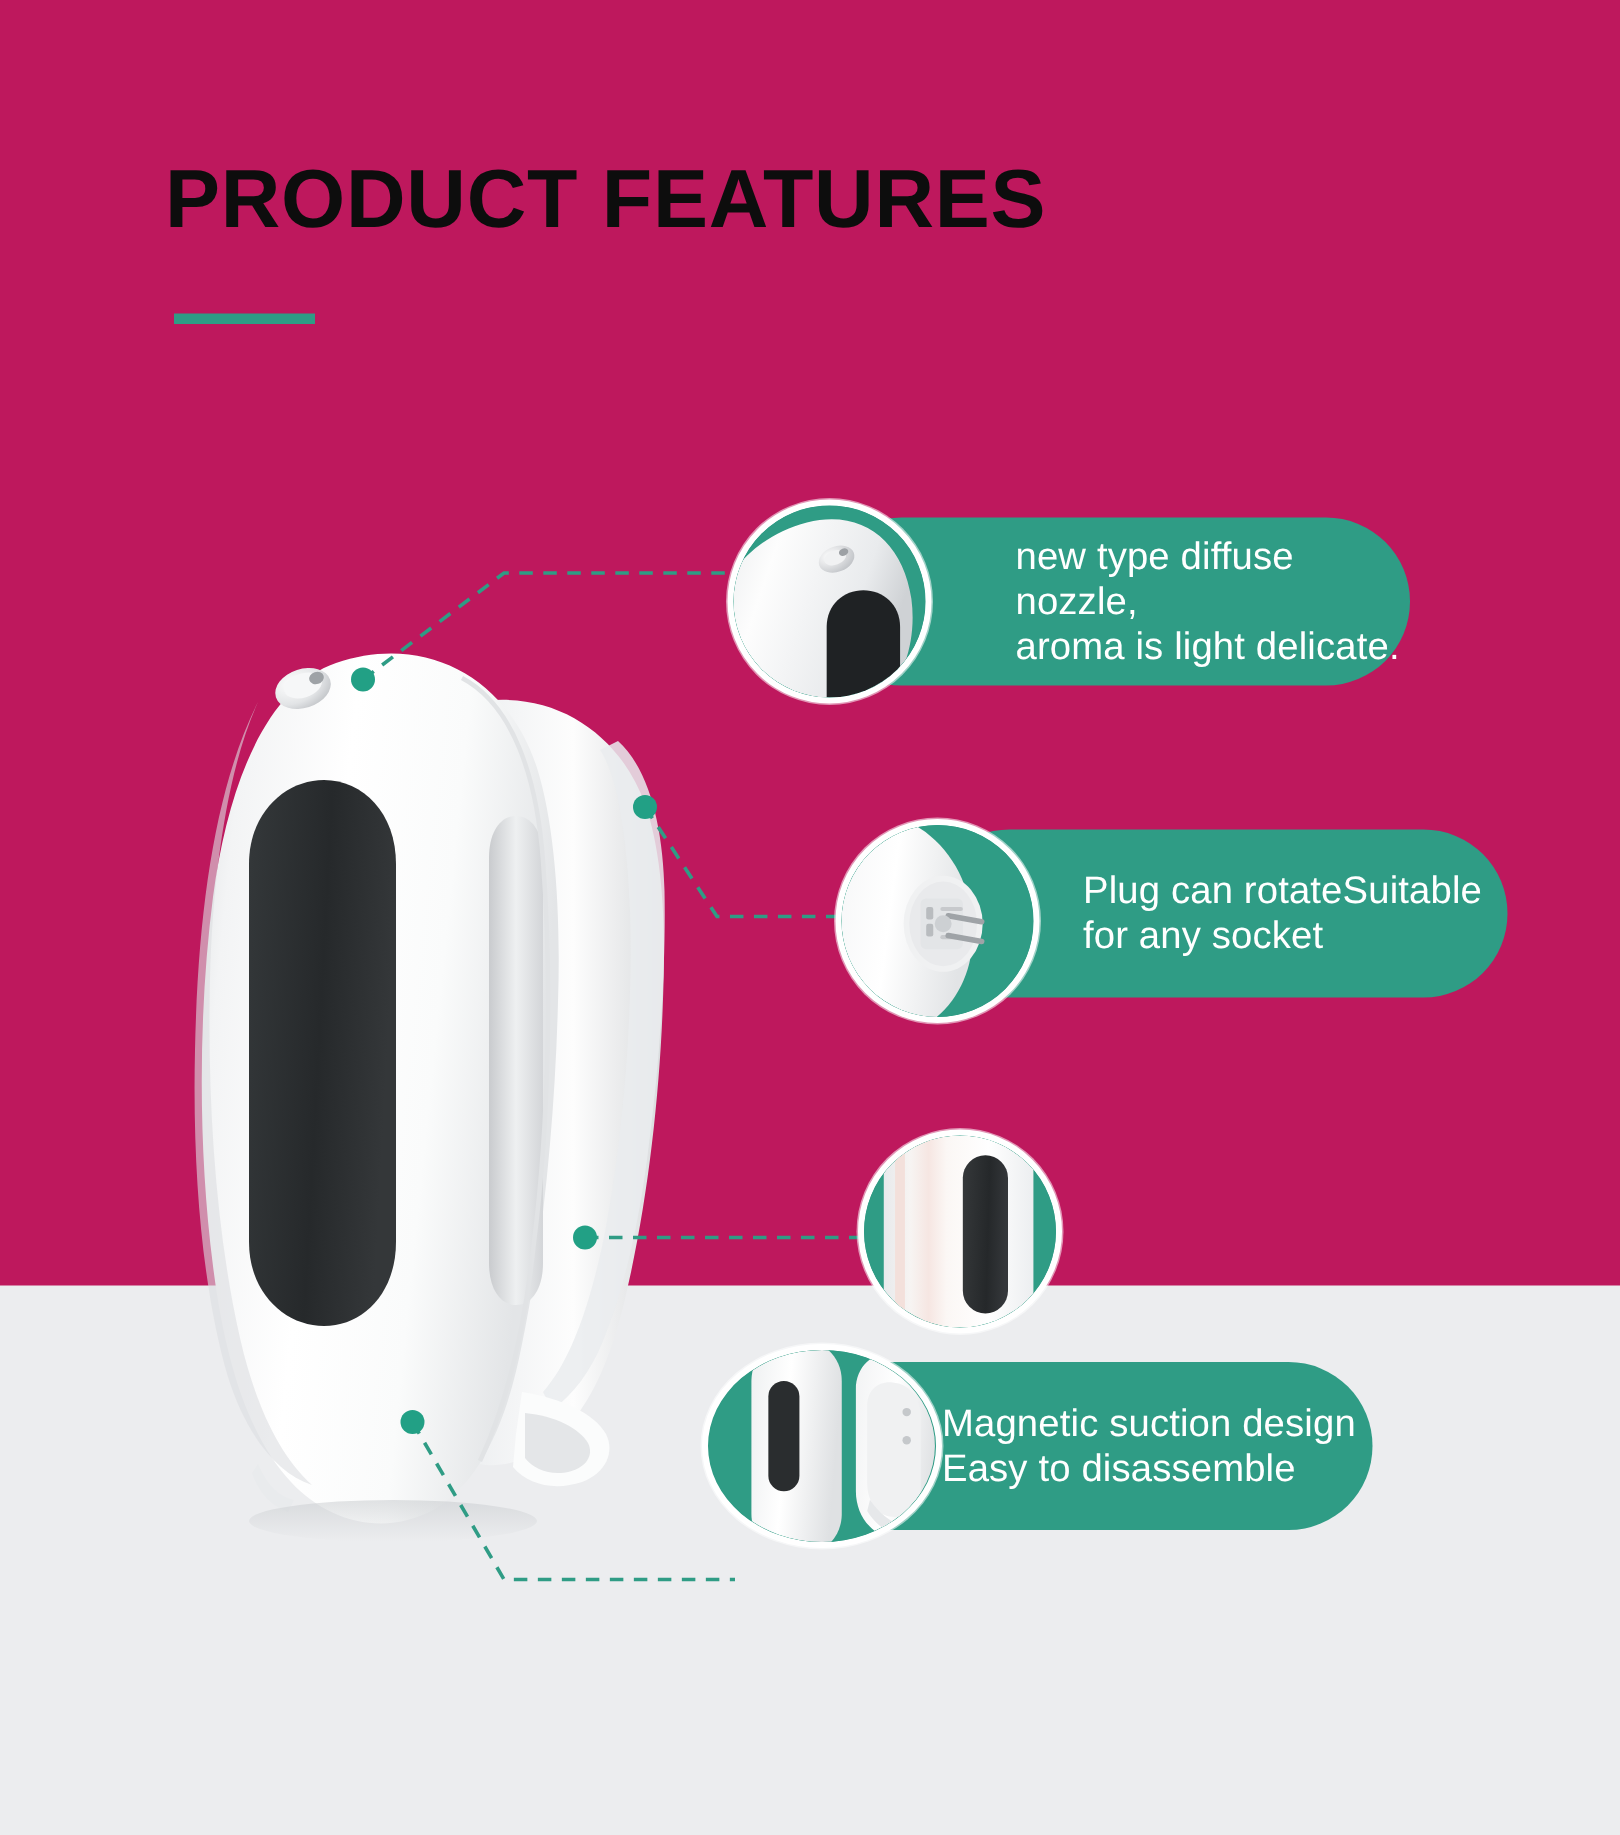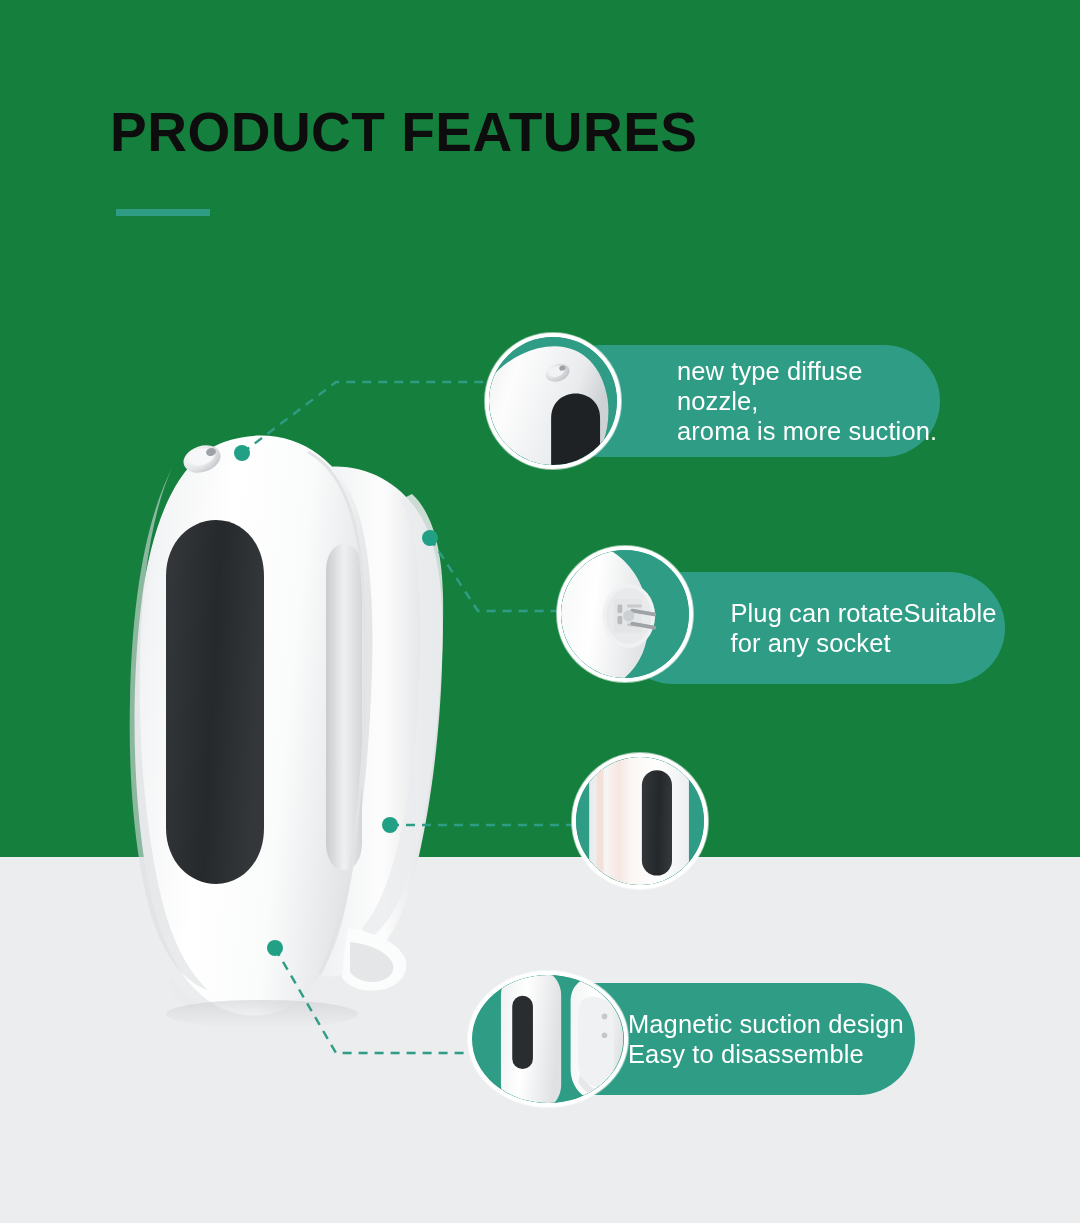--- a/index.html
+++ b/index.html
@@ -2,21 +2,21 @@
 <html><head>
 <meta charset="utf-8">
 <style>
   * { margin:0; padding:0; box-sizing:border-box; }
   html, body {
     width:1080px; height:1223px;
     background:#ecedef;
     font-family:"Liberation Sans", sans-serif;
     overflow:hidden;
   }
-  #page { position:relative; width:1080px; height:857px; background:#15803d;text-decoration:underline; }
+  #page { position:relative; width:1080px; height:857px; background:#be185d;text-decoration:underline; }
 
   
   .page-title {
     position:absolute; left:110px; top:105px;
     font-size:55px; font-weight:bold; letter-spacing:0.5px;
     color:#0d0d0d; line-height:1;
     white-space:nowrap;
   }
   .title-rule {
     position:absolute; left:116px; top:209px;
@@ -55,30 +55,30 @@
   }
   .thumb svg { display:block; width:100%; height:100%; }
 
   
   #callout-1 { left:485px; top:333px; width:455px; height:140px; }
   #callout-1 .pill { left:60px; top:12px; width:395px; height:112px; border-radius:56px; padding-left:132px; }
   #callout-1 .thumb { left:0; top:0; width:136px; height:136px; }
 
   
   #callout-2 { left:557px; top:546px; width:448px; height:140px; }
-  #callout-2 .pill { left:60px; top:26px; width:388px; height:112px; border-radius:56px; padding-left:105px;justify-content:center; }
+  #callout-2 .pill { left:60px; top:7px; width:388px; height:112px; border-radius:56px; padding-left:105px; }
   #callout-2 .thumb { left:0; top:0; width:136px; height:136px; }
 
   
   #callout-3 { left:572px; top:753px; width:443px; height:140px; }
   #callout-3 .pill { left:60px; top:12px; width:383px; height:112px; border-radius:56px; padding-left:95px; }
   #callout-3 .thumb { left:0; top:0; width:136px; height:136px; }
 
   
-  #callout-4 { left:468px; top:971px; width:447px; height:140px; }
+  #callout-4 { left:468px; top:896px; width:447px; height:140px; }
   #callout-4 .pill { left:60px; top:12px; width:387px; height:112px; border-radius:56px; padding-left:100px; }
   #callout-4 .thumb { left:0; top:0; width:160px; height:136px; border-radius:50%; }
 </style>
 </head>
 <body>
 
 <div id="page">
 
   <div class="page-title">PRODUCT FEATURES</div>
   <div class="title-rule"></div>
@@ -176,21 +176,21 @@
     <path class="conn-path" d="M390 825 L585 825"></path>
     <circle class="conn-dot" cx="390" cy="825" r="8"></circle>
 
     <path class="conn-path" d="M275 948 L336 1053 L490 1053"></path>
     <circle class="conn-dot" cx="275" cy="948" r="8"></circle>
   </svg>
 
   <div class="callout" id="callout-1">
     <div class="pill">
       <div class="pill-text">new type diffuse nozzle,
-aroma is more suction.</div>
+aroma is light delicate.</div>
     </div>
     <div class="thumb">
       <svg viewBox="0 0 136 136" xmlns="http://www.w3.org/2000/svg">
         <defs>
           <linearGradient id="t1b" x1="0" y1="0" x2="1" y2="0.3">
             <stop offset="0" stop-color="#e6e8ea"></stop>
             <stop offset="0.35" stop-color="#fdfdfd"></stop>
             <stop offset="0.8" stop-color="#e9ebed"></stop>
             <stop offset="1" stop-color="#cfd2d5"></stop>
           </linearGradient>

